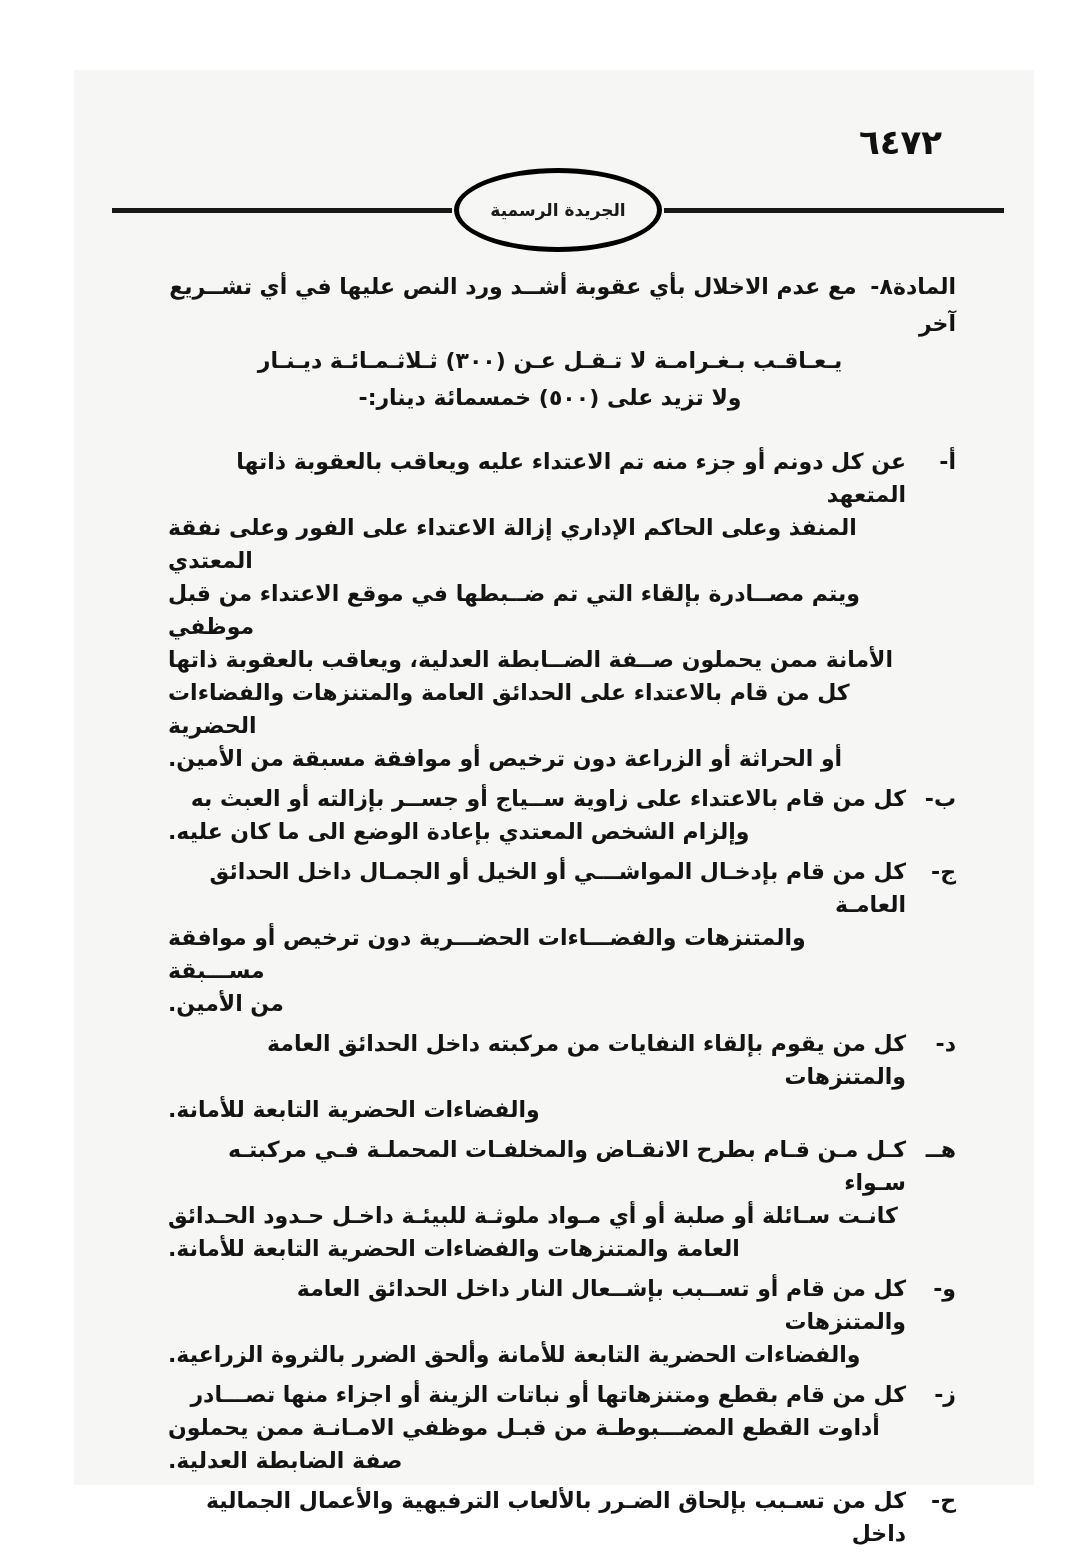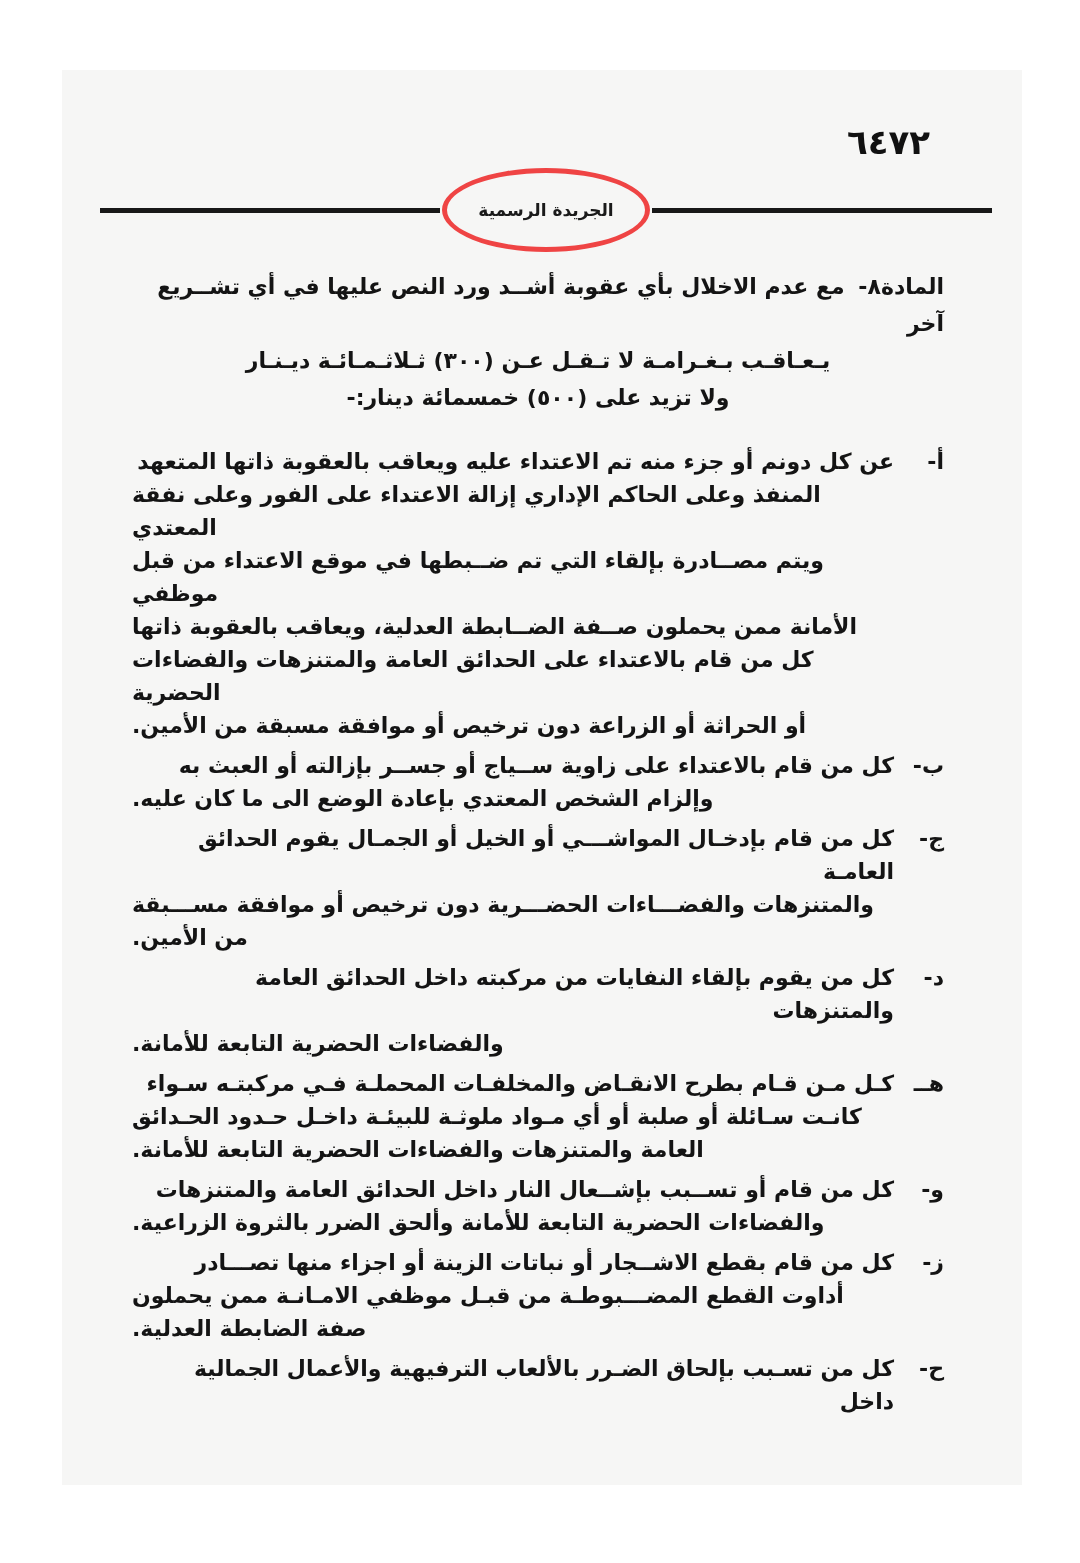--- a/index.html
+++ b/index.html
@@ -12,21 +12,21 @@
     font-family: "DejaVu Sans", sans-serif;
   }
   .canvas {
     position: relative;
     width: 1080px;
     height: 1563px;
     background: #ffffff;
   }
   .page {
     position: absolute;
-    left: 62px;
+    left: 74px;
     top: 70px;
     width: 960px;
     height: 1415px;
     background: #f6f6f5;
     color: #141414;
   }
   .page-number {
     direction: rtl;
     text-align: right;
     padding: 52px 92px 0 0;
@@ -44,21 +44,21 @@
   }
   .rule-line {
     flex: 1;
     height: 5px;
     background: #181818;
   }
   .seal {
     flex: none;
     width: 198px;
     height: 74px;
-    border: 5px solid #ef4444;
+    border: 5px solid #000000;
     border-radius: 50%;
     background: #f6f6f5;
     display: flex;
     align-items: center;
     justify-content: center;
     margin: 0 2px;
   }
   .seal span {
     font-size: 17px;
     font-weight: bold;
@@ -83,21 +83,21 @@
     display: flex;
     font-size: 22px;
     line-height: 33px;
     margin-bottom: 7px;
   }
   .item .marker {
     flex: none;
     width: 50px;
     text-align: right;
   }
-  .item .body { flex: 1; }
+  .item .body { flex: 1; margin-left: 24px; }
   .item .body .line { text-align: left; }
   .item .body .line.first { text-align: right; }
 </style>
 </head>
 <body>
 
 <div class="canvas">
   <div class="page">
 
     <div class="page-number">٦٤٧٢</div>
@@ -133,21 +133,21 @@
           <div class="item">
             <div class="marker">ب-</div>
             <div class="body">
               <div class="line first">كل من قام بالاعتداء على زاوية ســياج أو جســر بإزالته أو العبث به</div>
               <div class="line">وإلزام الشخص المعتدي بإعادة الوضع الى ما كان عليه.</div>
             </div>
           </div>
           <div class="item">
             <div class="marker">ج-</div>
             <div class="body">
-              <div class="line first">كل من قام بإدخـال المواشـــي أو الخيل أو الجمـال يقوم الحدائق العامـة</div>
+              <div class="line first">كل من قام بإدخـال المواشـــي أو الخيل أو الجمـال داخل الحدائق العامـة</div>
               <div class="line">والمتنزهات والفضـــاءات الحضـــرية دون ترخيص أو موافقة مســـبقة</div>
               <div class="line">من الأمين.</div>
             </div>
           </div>
           <div class="item">
             <div class="marker">د-</div>
             <div class="body">
               <div class="line first">كل من يقوم بإلقاء النفايات من مركبته داخل الحدائق العامة والمتنزهات</div>
               <div class="line">والفضاءات الحضرية التابعة للأمانة.</div>
             </div>
@@ -163,21 +163,21 @@
           <div class="item">
             <div class="marker">و-</div>
             <div class="body">
               <div class="line first">كل من قام أو تســبب بإشــعال النار داخل الحدائق العامة والمتنزهات</div>
               <div class="line">والفضاءات الحضرية التابعة للأمانة وألحق الضرر بالثروة الزراعية.</div>
             </div>
           </div>
           <div class="item">
             <div class="marker">ز-</div>
             <div class="body">
-              <div class="line first">كل من قام بقطع الاشــجار أو نباتات الزينة أو اجزاء منها تصـــادر</div>
+              <div class="line first">كل من قام بقطع ومتنزهاتها أو نباتات الزينة أو اجزاء منها تصـــادر</div>
               <div class="line">أداوت القطع المضـــبوطـة من قبـل موظفي الامـانـة ممن يحملون</div>
               <div class="line">صفة الضابطة العدلية.</div>
             </div>
           </div>
           <div class="item">
             <div class="marker">ح-</div>
             <div class="body">
               <div class="line first">كل من تسـبب بإلحاق الضـرر بالألعاب الترفيهية والأعمال الجمالية داخل</div>
             </div>
           </div>

